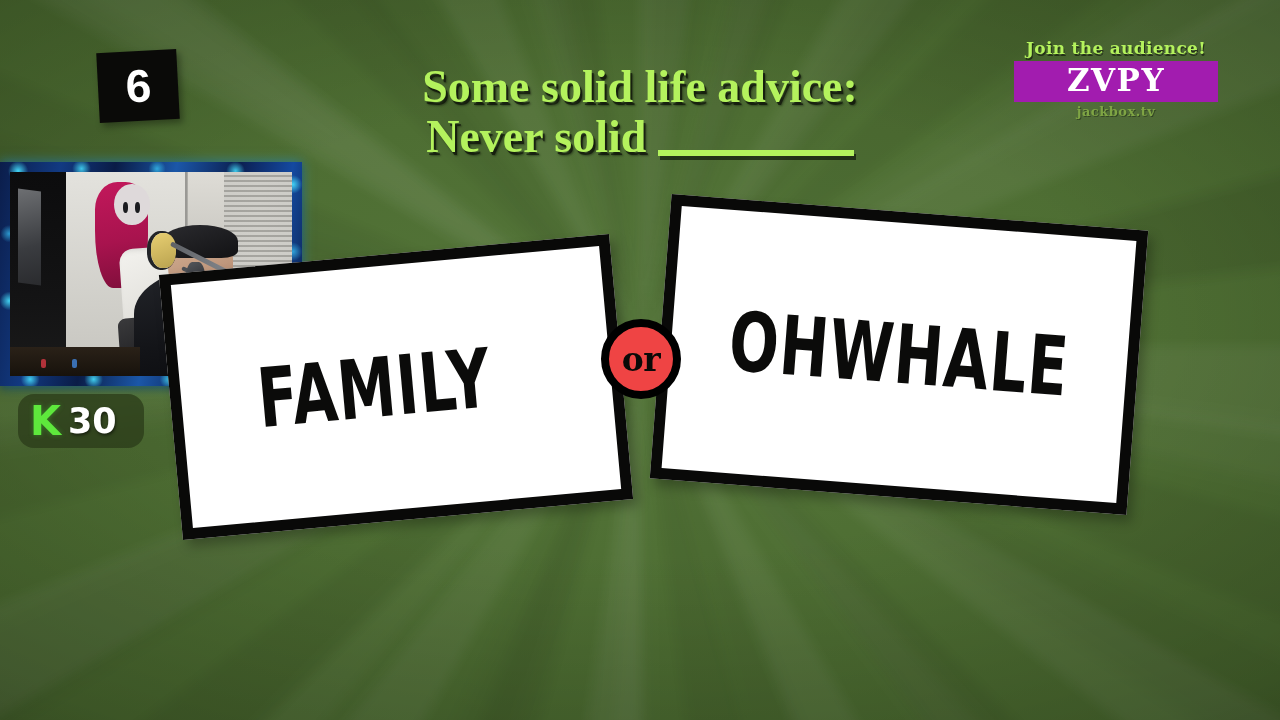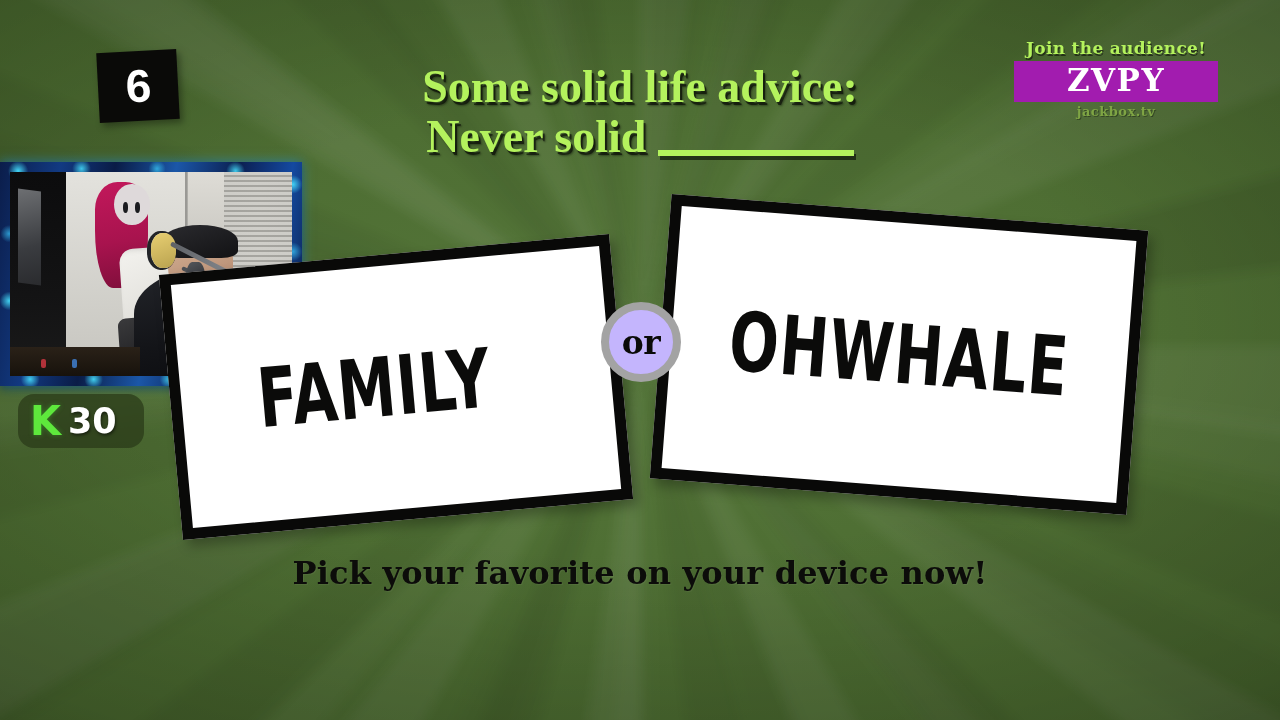--- a/index.html
+++ b/index.html
@@ -405,26 +405,26 @@
     top: 212px;
     width: 478px;
     height: 285px;
     transform: rotate(4.4deg);
   }
 
   
   #or-badge {
     position: absolute;
     left: 601px;
-    top: 302px;
+    top: 319px;
     width: 80px;
     height: 80px;
     border-radius: 50%;
-    background: #c4b5fd;
-    border: 8px solid #a3a3a3;
+    background: #ef4444;
+    border: 8px solid #000000;
     box-sizing: border-box;
     display: flex;
     align-items: center;
     justify-content: center;
     z-index: 12;
   }
   #or-badge .or-text {
     font-family: "DejaVu Serif", "Liberation Serif", serif;
     font-weight: bold;
     font-size: 33px;
@@ -514,15 +514,14 @@
   </div>
 
   <div id="or-badge">
     <span class="or-text">or</span>
   </div>
 
   <div class="card" id="card-right">
     <div class="answer">OHWHALE</div>
   </div>
 
-  <div id="cta">Pick your favorite on your device now!</div>
 
 </div>
 
 </body></html>

